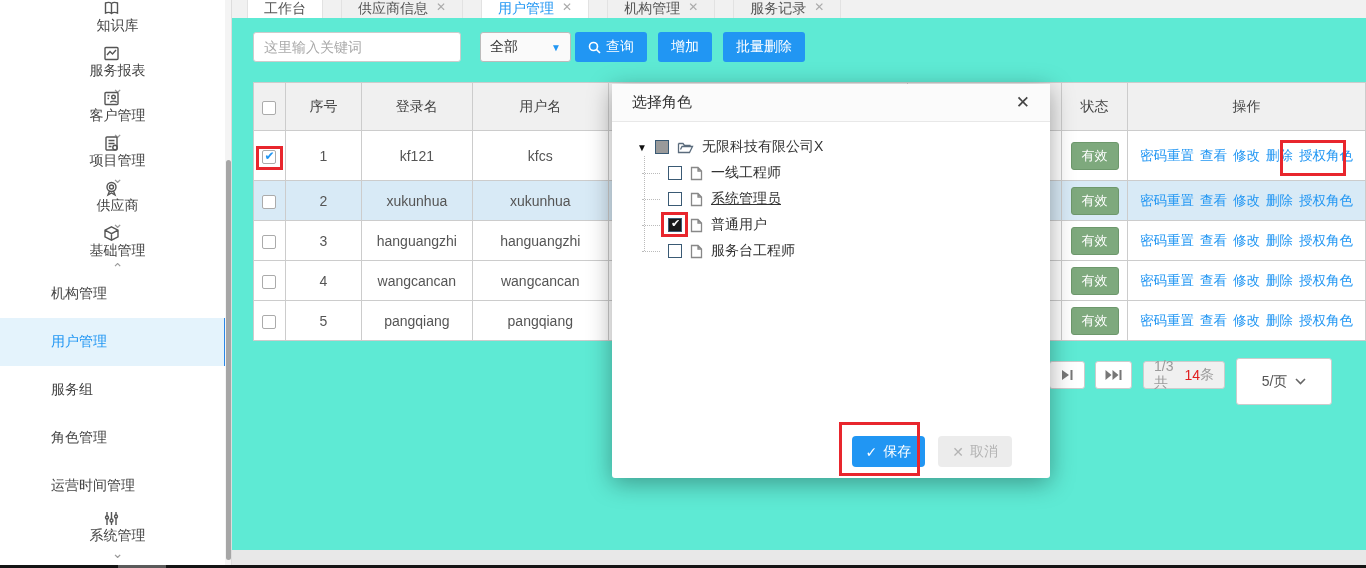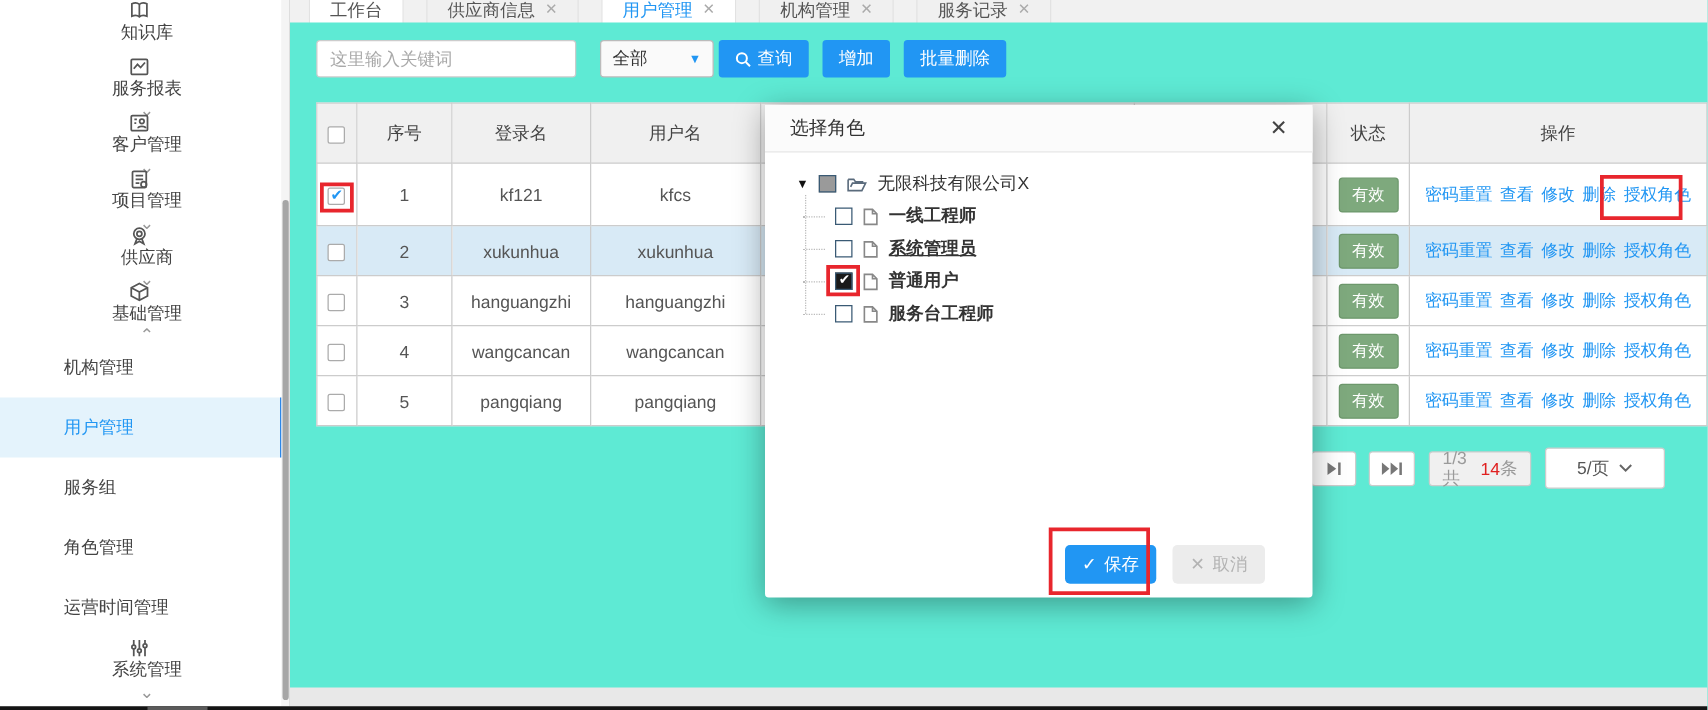--- a/index.html
+++ b/index.html
@@ -46,35 +46,35 @@
   .tbl tr.sel td { background:#d8eaf6; }
   .cb { display:inline-block; width:14px; height:14px; border:1px solid #ababab; border-radius:2px; background:#fff; position:relative; vertical-align:middle; }
   .cb.checked::after { content:"✔"; position:absolute; left:1px; top:-2px; color:#2196f3; font-size:12px; font-weight:bold; }
   .badge { display:inline-block; background:#7ea97d; border:1px solid #6d986c; color:#fff; border-radius:3px; padding:4px 10px; font-size:13px; }
   .ops a { color:#2196f3; text-decoration:none; margin:0 3px; font-size:13.5px; cursor:pointer; }
 
   
   .pgbtn { position:absolute; height:28px; background:#fff; border:1px solid #ccc; border-radius:3px; display:flex; align-items:center; justify-content:center; color:#2196f3; cursor:pointer; font-size:14px; }
   .pg-info { position:absolute; height:28px; background:#f0f0f0; border:1px solid #ccc; border-radius:3px; display:flex; align-items:center; justify-content:center; color:#9a9a9a; font-size:14px; padding:0 10px; }
   .pg-info .red { color:#e02020; }
-  .pg-size { position:absolute; height:33px; background:#fff; border:1px solid #ccc; border-radius:3px; display:flex; align-items:center; justify-content:center; gap:8px; color:#555; cursor:pointer; font-size:14px; }
+  .pg-size { position:absolute; height:47px; background:#fff; border:1px solid #ccc; border-radius:3px; display:flex; align-items:center; justify-content:center; gap:8px; color:#555; cursor:pointer; font-size:14px; }
   .arrowic { display:flex; align-items:center; }
 
   
   .modal { position:absolute; left:380px; top:66px; width:438px; height:394px; background:#fff; border-radius:3px; box-shadow:0 5px 25px rgba(0,0,0,.35); z-index:50; }
   .modal-hd { height:38px; border-bottom:1px solid #e8e8e8; background:#fbfbfb; display:flex; align-items:center; padding:0 20px; font-size:15px; color:#333; }
   .modal-x { margin-left:auto; color:#444; font-size:17px; cursor:pointer; }
   .tree { position:absolute; left:25px; top:50px; }
   .tnode { height:26px; display:flex; align-items:center; gap:8px; }
   .tnode .caret { font-size:10px; color:#111; width:10px; }
   .tcb { width:14px; height:14px; border:1px solid #3a5a74; background:#fff; position:relative; flex:none; }
   .tcb.ind { background:#9a9a9a; }
   .tcb.on { background:#1a1a1a; }
   .tcb.on::after { content:"✔"; position:absolute; left:2px; top:-2px; color:#fff; font-size:11px; }
-  .tchildren { margin-left:31px; position:relative;font-weight:bold; }
+  .tchildren { margin-left:31px; position:relative; }
   .tchildren::before { content:""; position:absolute; left:-24px; top:-4px; bottom:13px; border-left:1px dotted #bbb; }
   .tchildren .tnode::before { content:""; width:18px; margin-left:-26px; border-top:1px dotted #bbb; }
   .tlabel { color:#333; }
   .tlabel.u { text-decoration:underline; }
   .modal-ft { position:absolute; right:38px; top:352px; display:flex; gap:13px; }
   .btn-save { height:31px; background:#2196f3; color:#fff; border:none; border-radius:4px; padding:0 14px; font-size:14px; font-family:inherit; display:flex; align-items:center; gap:6px; cursor:pointer; }
   .btn-cancel { height:31px; background:#ececec; color:#b3b3b3; border:none; border-radius:4px; padding:0 14px; font-size:14px; font-family:inherit; display:flex; align-items:center; gap:6px; cursor:default; }
 
   .anno { position:absolute; border:3px solid #e8262d; pointer-events:none; }
 

